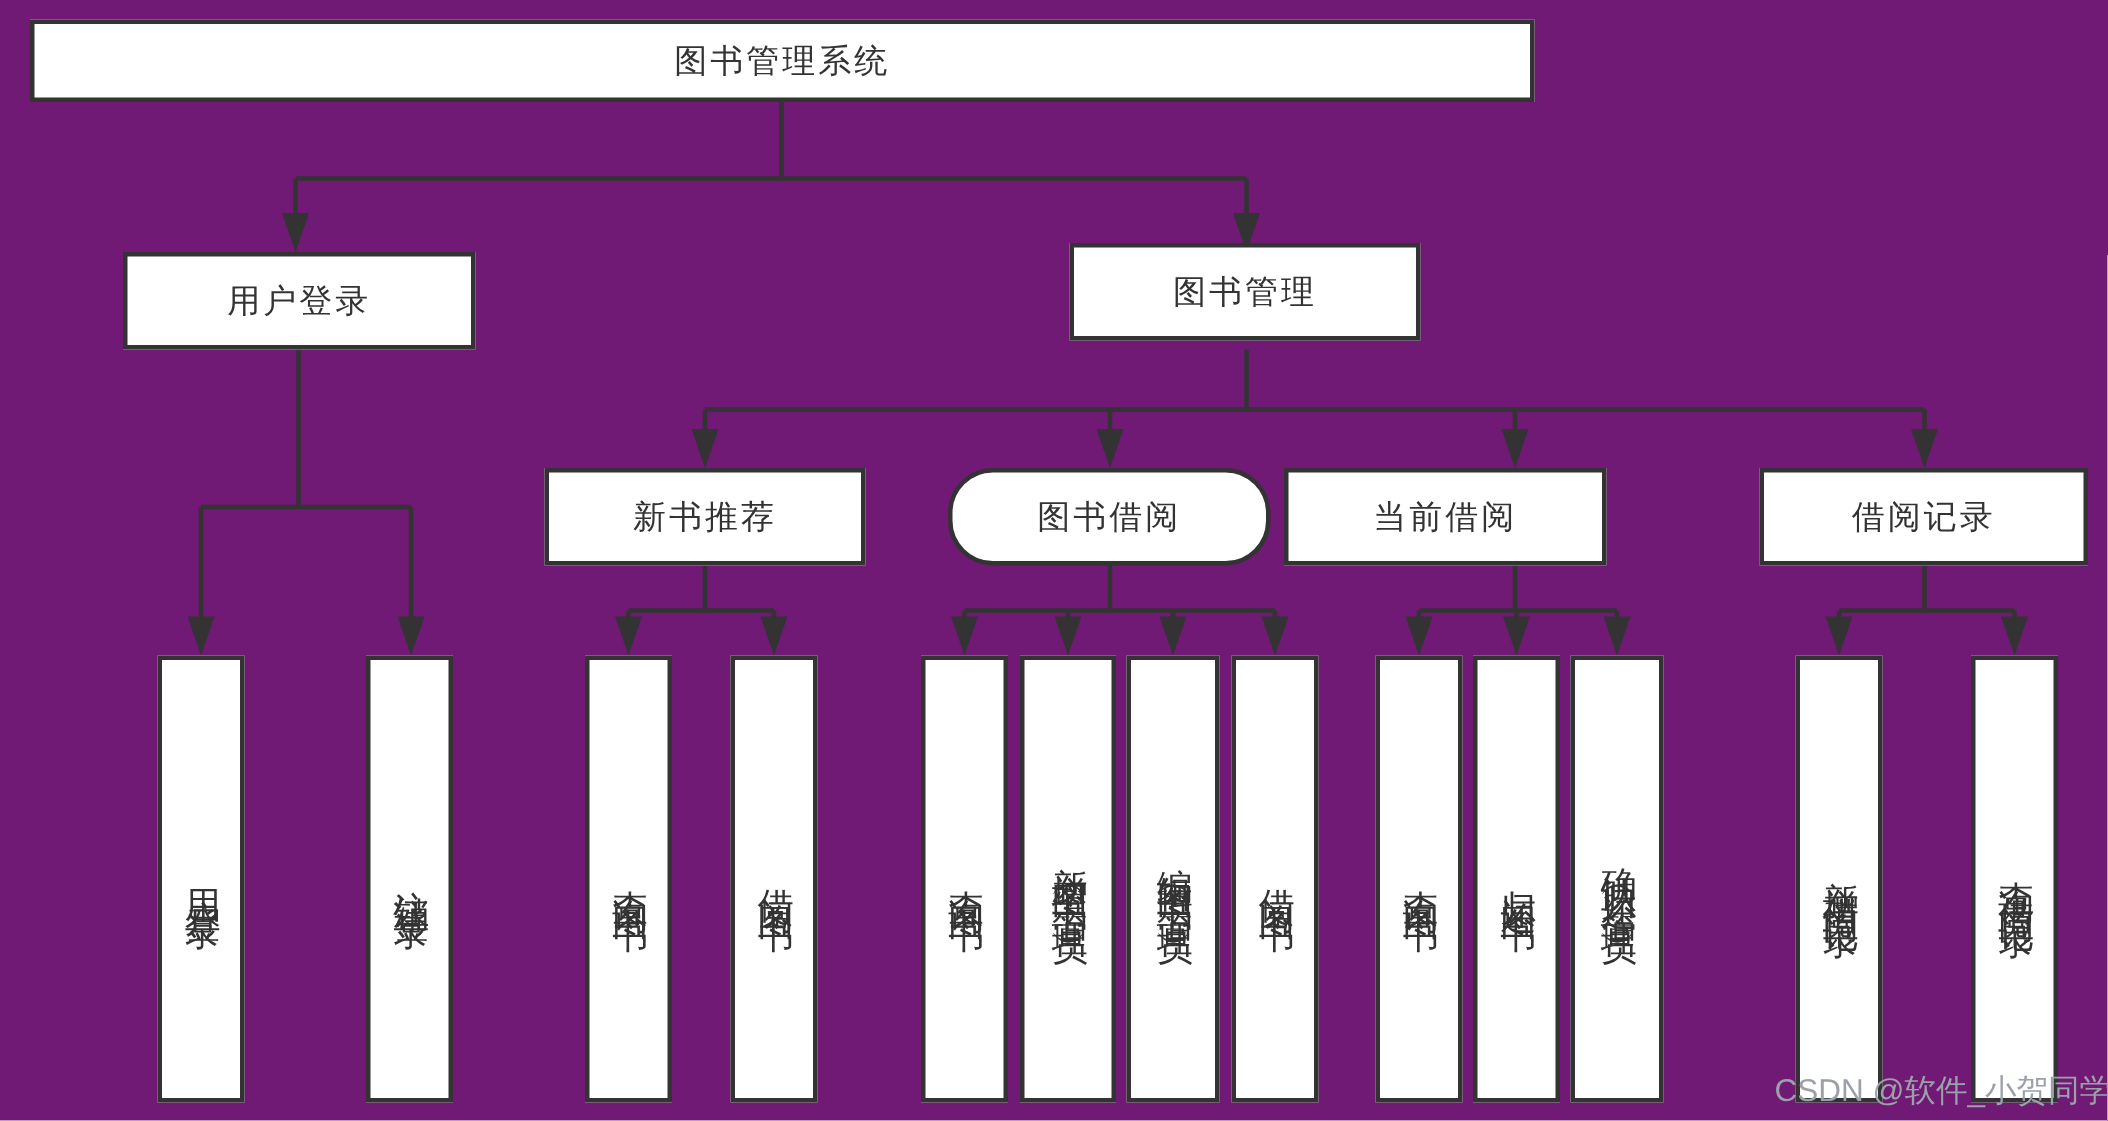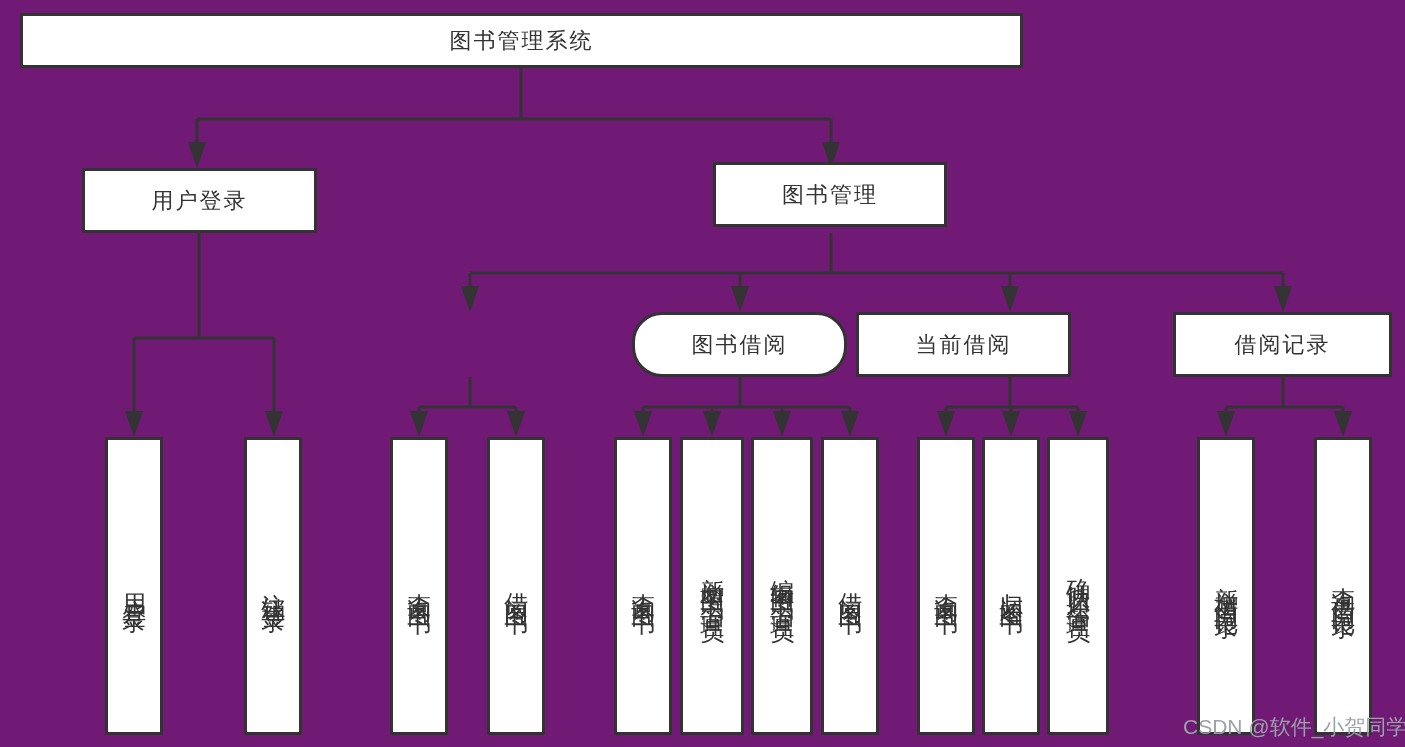--- a/index.html
+++ b/index.html
@@ -78,20 +78,23 @@
     <span>图书管理系统</span>
   </div>
 
   <div class="box hbox" style="left:82px; top:168px; width:235px; height:65px;">
     <span>用户登录</span>
   </div>
   <div class="box hbox" style="left:713px; top:162px; width:234px; height:65px;">
     <span>图书管理</span>
   </div>
 
+  <div class="box hbox" style="left:363px; top:312px; width:214px; height:65px;">
+    <span>新书推荐</span>
+  </div>
   <div class="box hbox" style="left:632px; top:312px; width:215px; height:65px;border-radius:30px;">
     <span>图书借阅</span>
   </div>
   <div class="box hbox" style="left:856px; top:312px; width:215px; height:65px;">
     <span>当前借阅</span>
   </div>
   <div class="box hbox" style="left:1173px; top:312px; width:219px; height:65px;">
     <span>借阅记录</span>
   </div>
 

